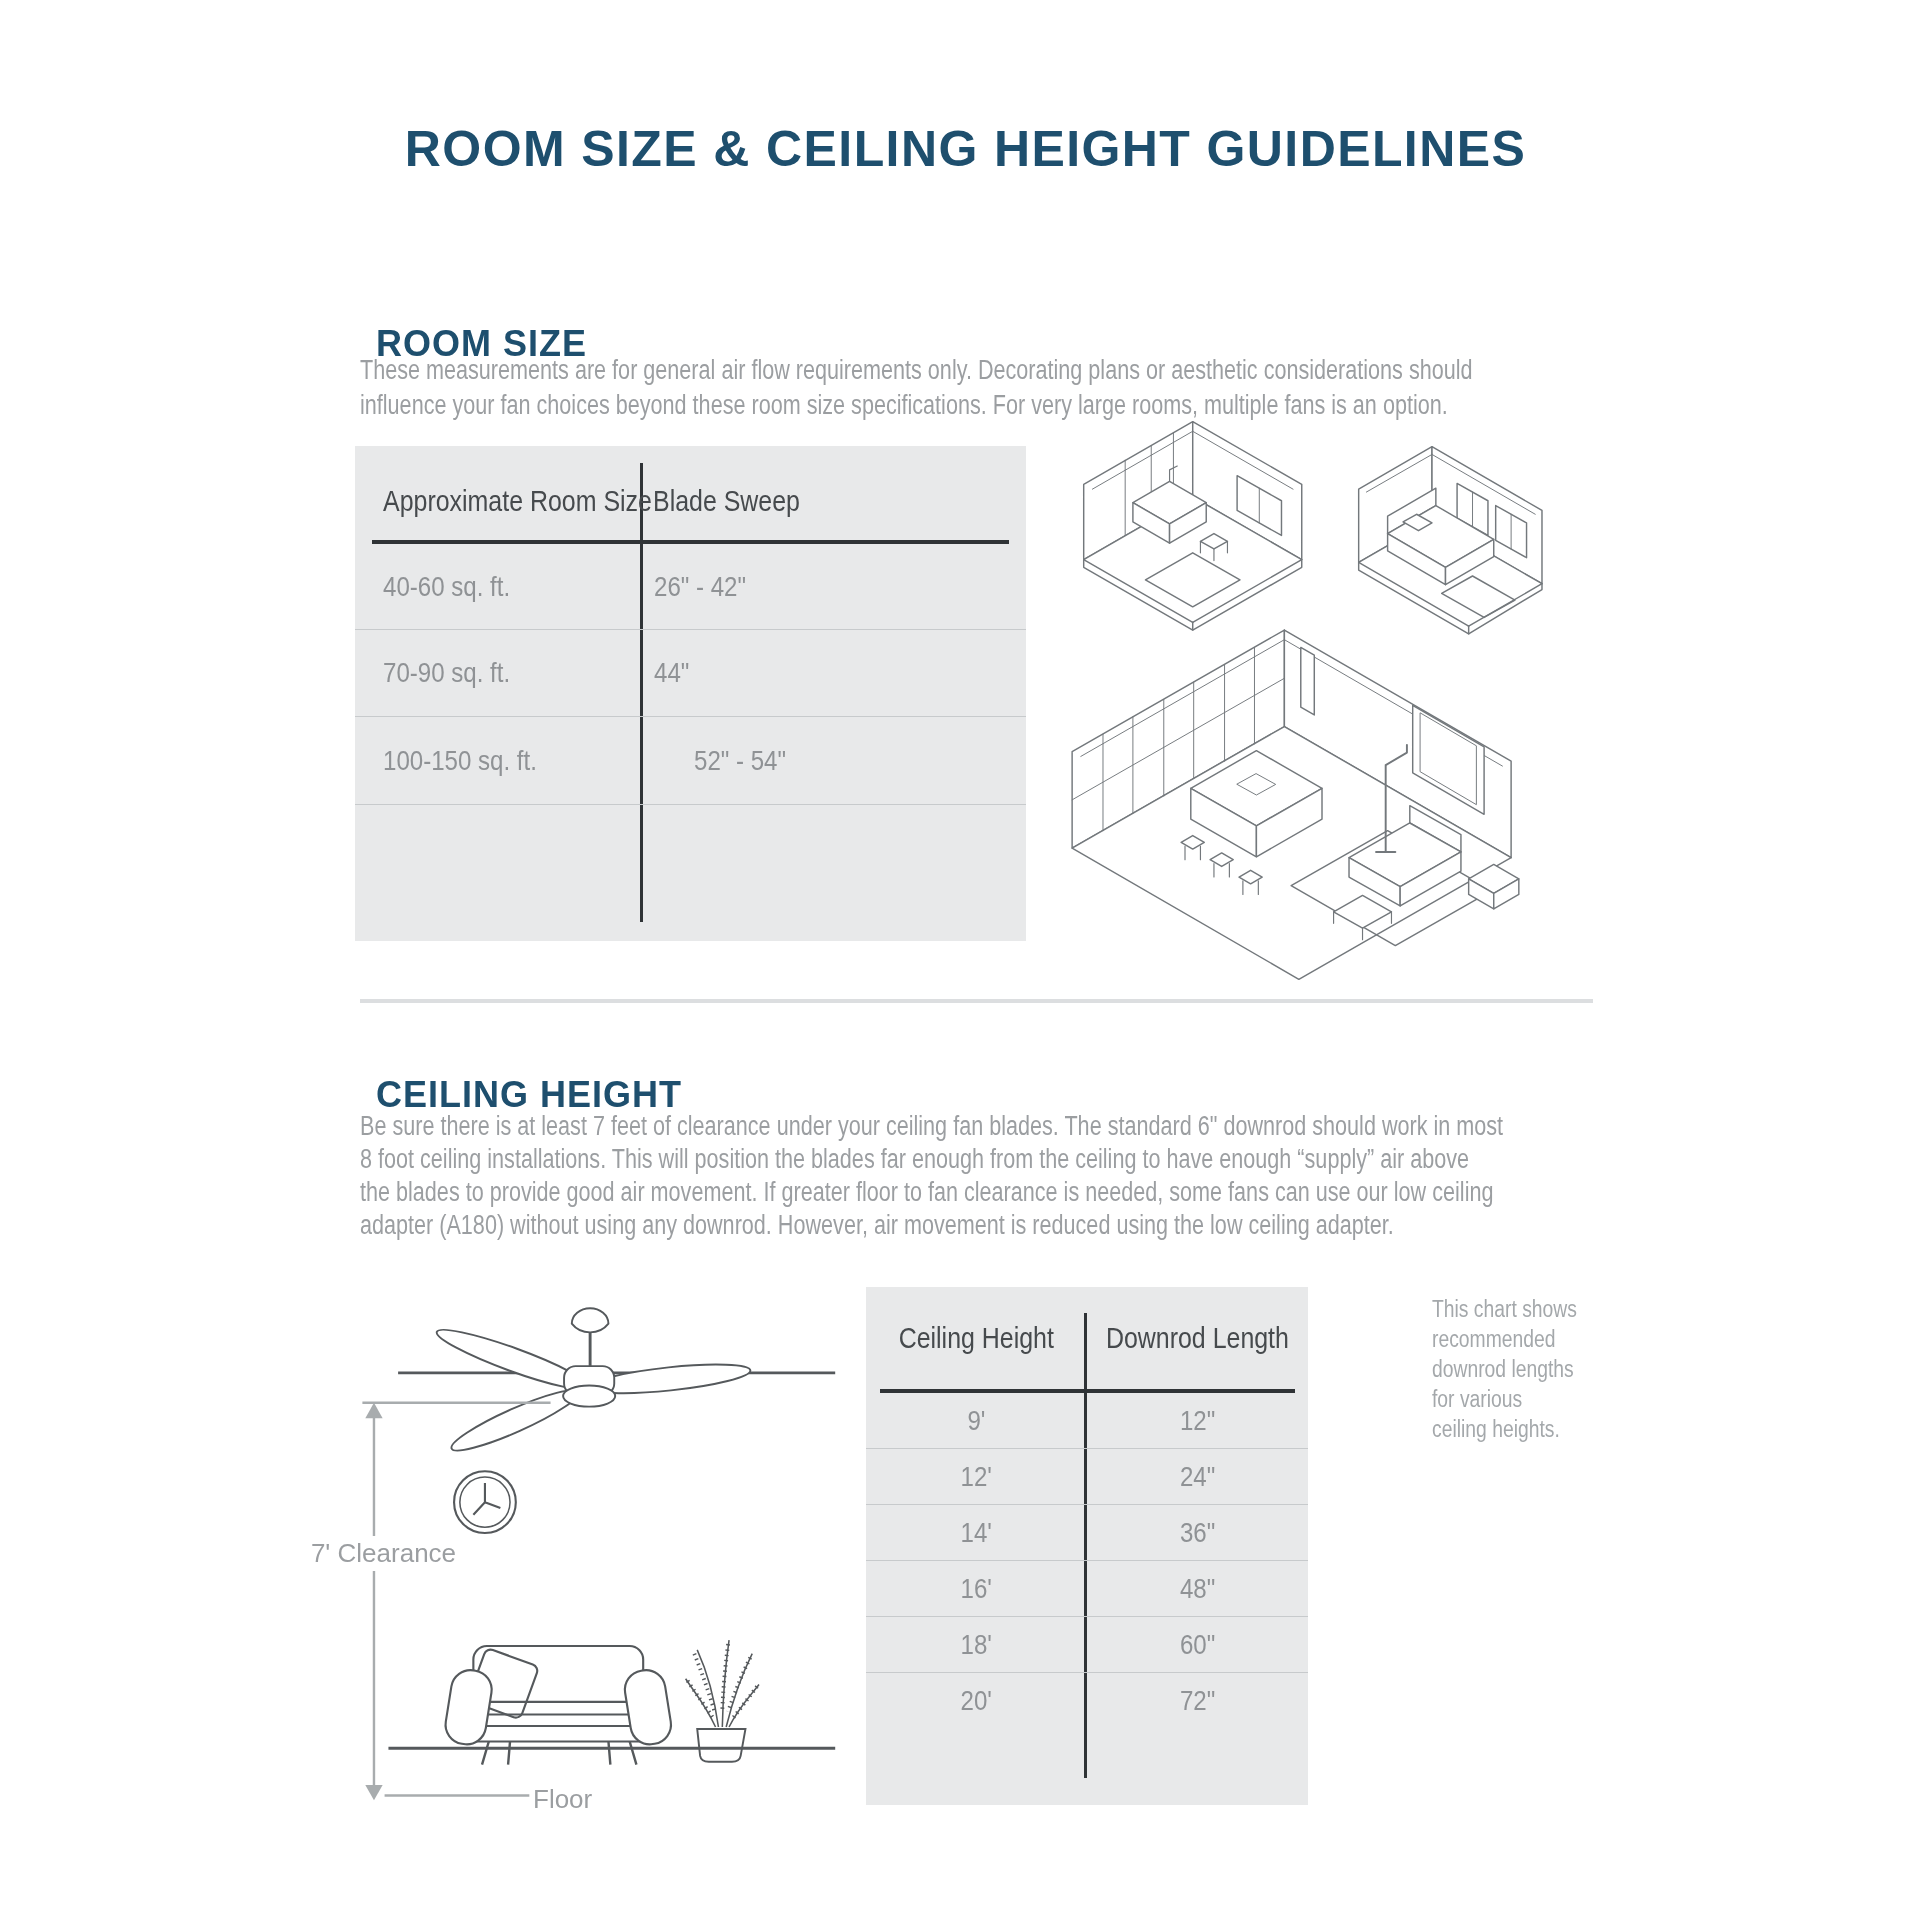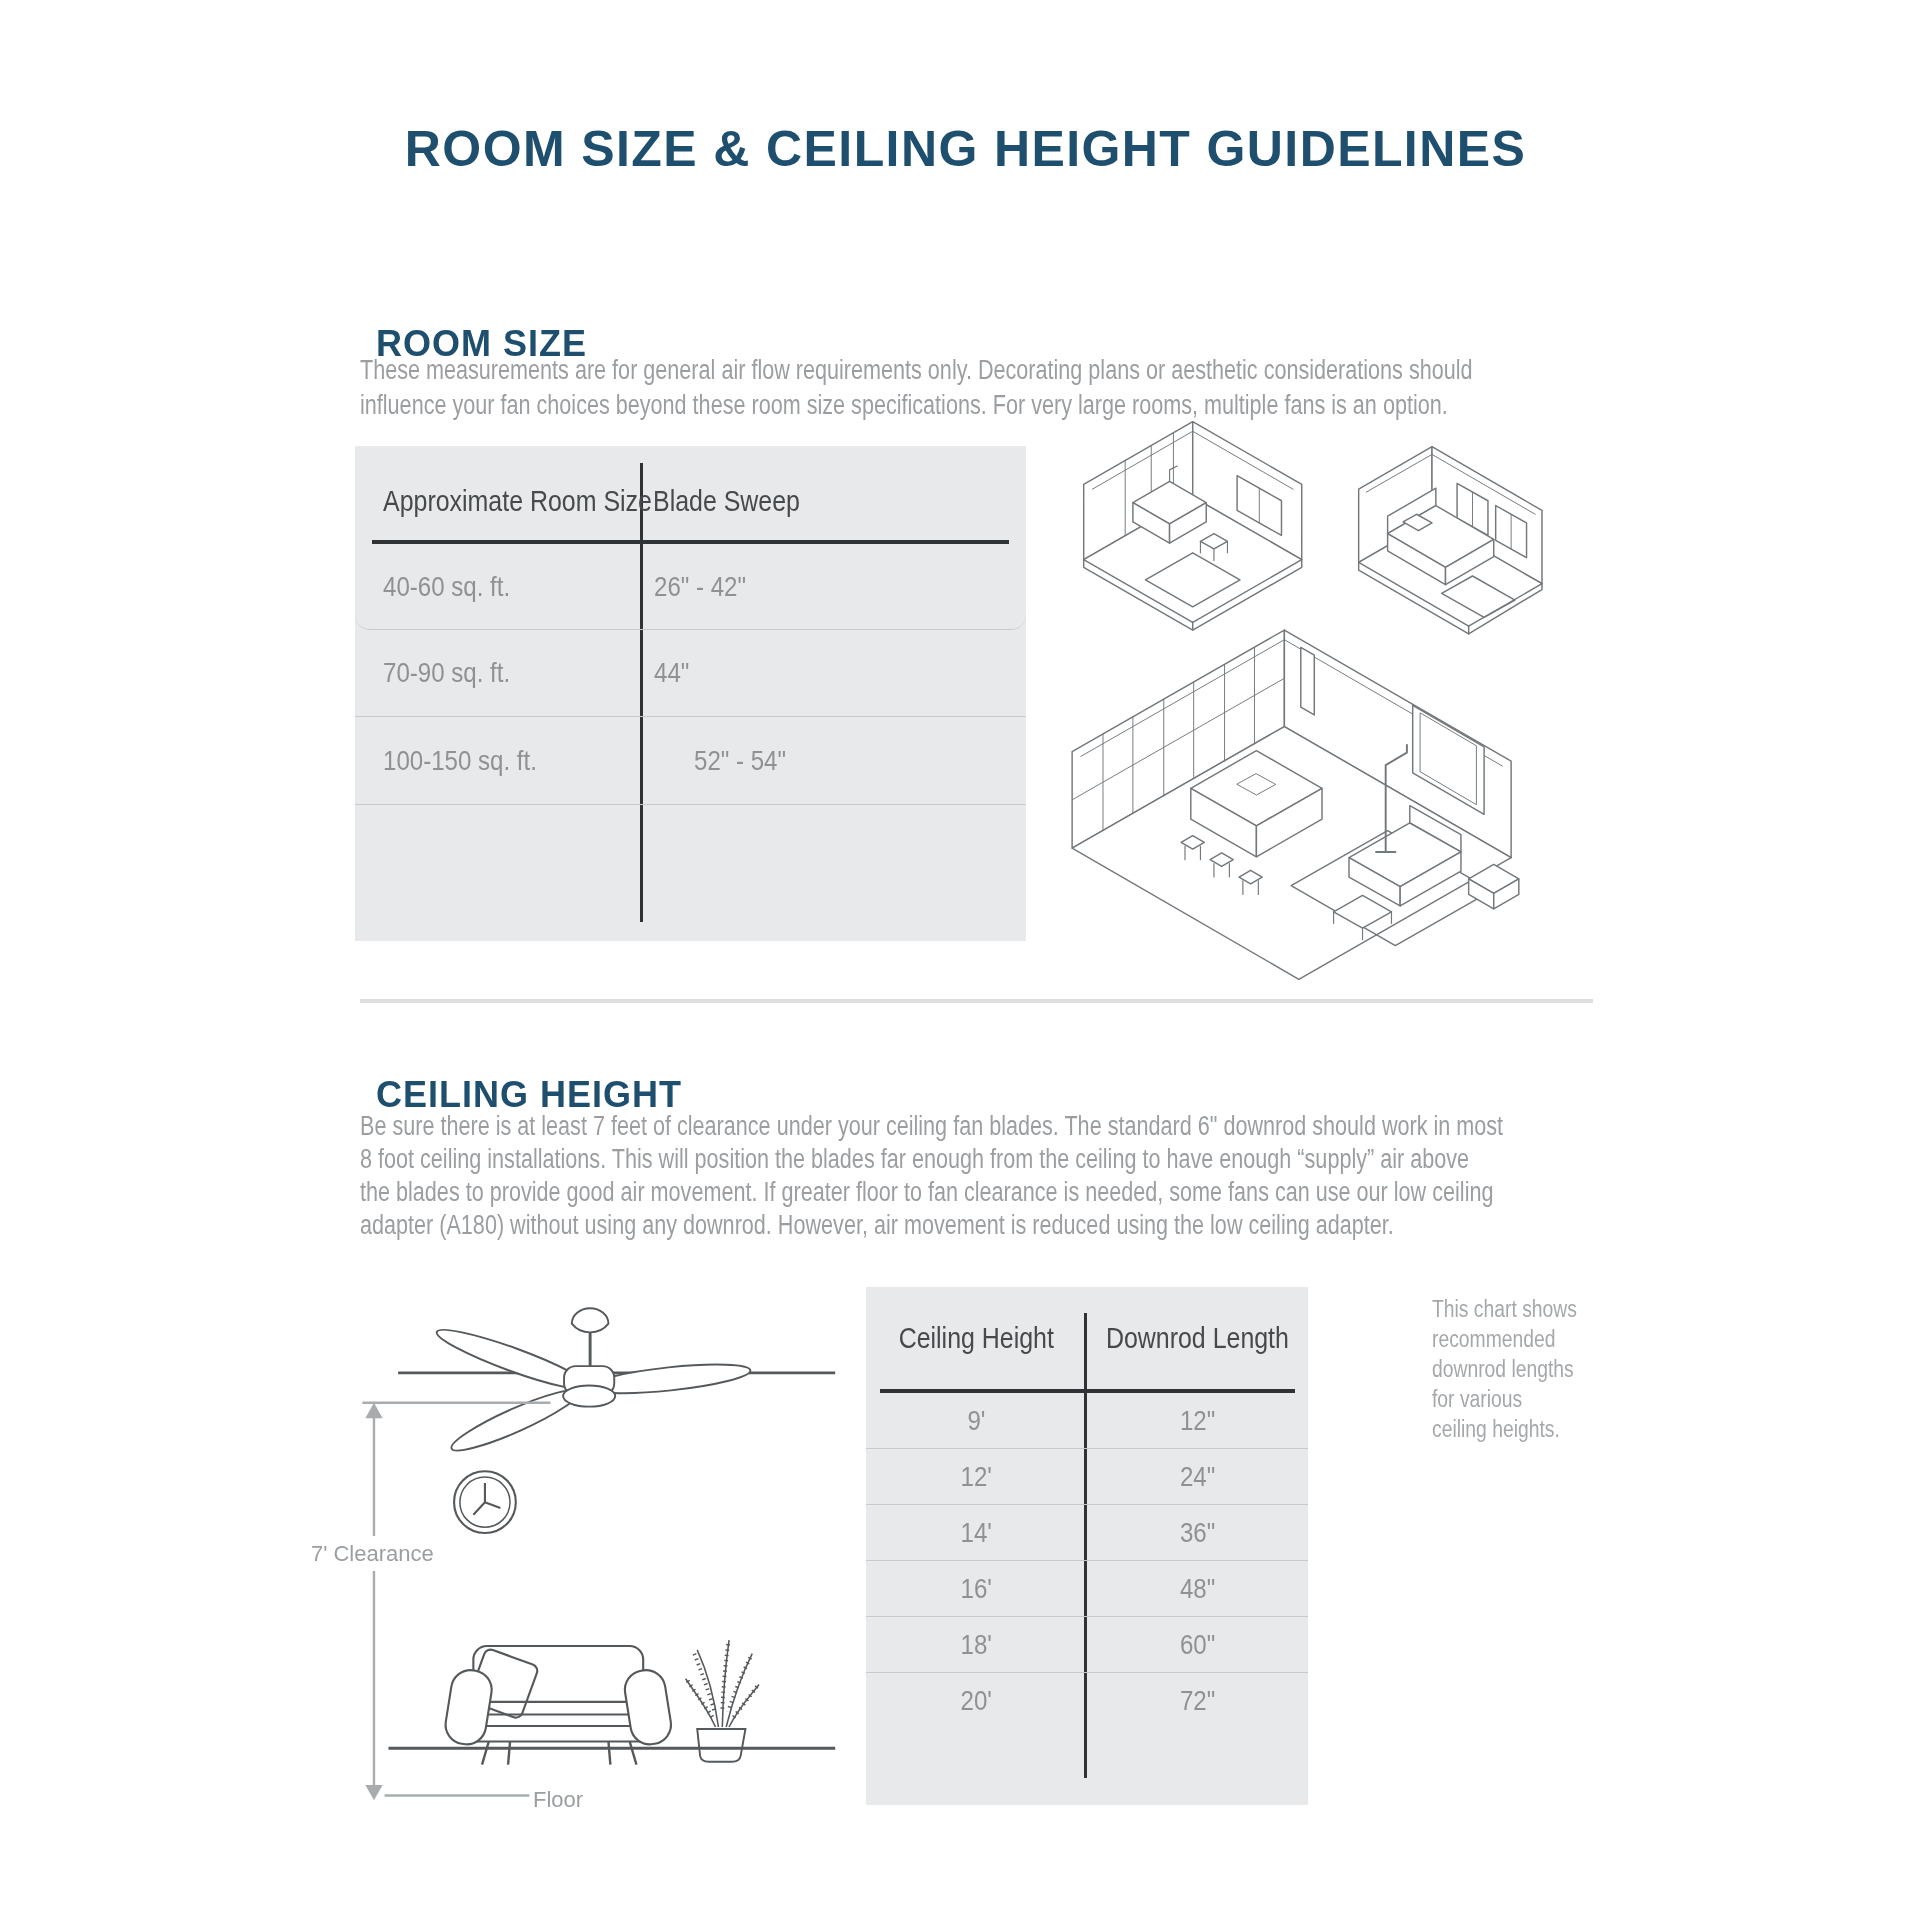--- a/index.html
+++ b/index.html
@@ -54,21 +54,21 @@
   .t2-head > div, .t2-row > div { width:50%; text-align:center; }
   .t2-rows { position:absolute; top:106px; left:0; right:0; }
   .t2-row { display:flex; align-items:center; height:55px; }
   .t2-row.divided { border-bottom:1.9px solid #c7cacc; }
   .t2-head .th-text, .t2-row .td-text { transform-origin:center; }
 
   .section-divider { position:absolute; height:3.9px; background:#dcdee0; }
 
   
   .diagram-label {
-    position:absolute; font-size:22px; color:#9b9ea1; line-height:35px;
+    position:absolute; font-size:26px; color:#9b9ea1; line-height:35px;
     white-space:nowrap;
   }
   .mask { background:#ffffff; padding:0 9.7px 0 1.9px; }
 
   
   .side-note { position:absolute; }
   .note-line {
     white-space:nowrap; transform:scaleX(.84); transform-origin:0 0;
     font-size:23px; line-height:30px; color:#a4a8ab;
   }
@@ -88,21 +88,21 @@
   </div>
 
   <div class="gtable" style="left:355px; top:446px; width:671px; height:495px;">
     <div class="vline" style="left:285px; top:17.4px; height:459px;"></div>
     <div class="t1-head">
       <span class="th-text h1">Approximate Room Size</span>
       <span class="th-text h2">Blade Sweep</span>
     </div>
     <div class="hline" style="left:17.4px; right:17.4px; top:94px;"></div>
     <div class="t1-rows">
-      <div class="t1-row divided" style="height:85px;border-radius:15px;">
+      <div class="t1-row divided" style="height:85px;">
         <div class="t1-c1"><span class="td-text">40-60 sq. ft.</span></div>
         <div class="t1-c2"><span class="td-text">26" - 42"</span></div>
       </div>
       <div class="t1-row divided" style="height:86px;">
         <div class="t1-c1"><span class="td-text">70-90 sq. ft.</span></div>
         <div class="t1-c2"><span class="td-text">44"</span></div>
       </div>
       <div class="t1-row divided" style="height:87px;gap:40px;">
         <div class="t1-c1"><span class="td-text">100-150 sq. ft.</span></div>
         <div class="t1-c2"><span class="td-text">52" - 54"</span></div>

